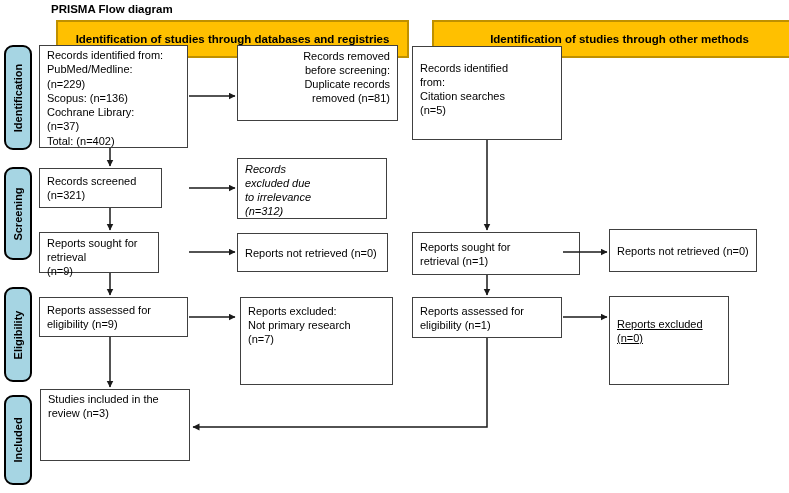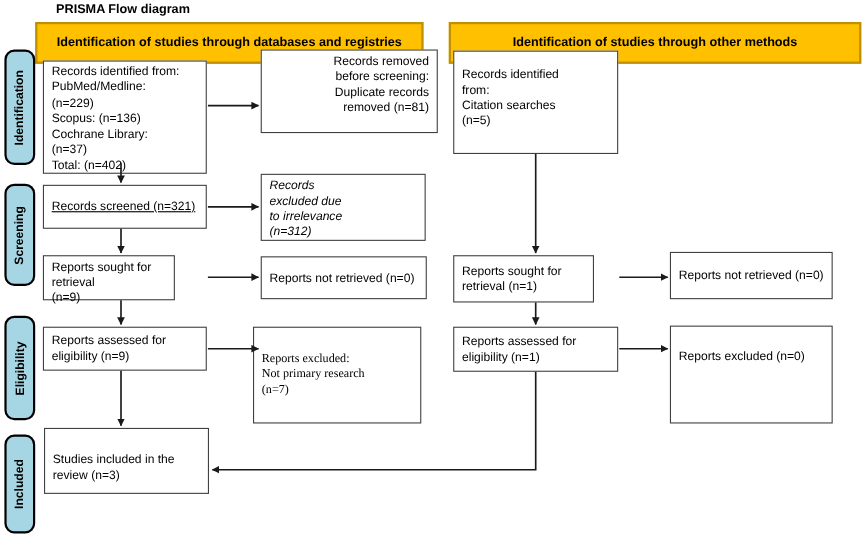--- a/index.html
+++ b/index.html
@@ -7,21 +7,21 @@
     position:relative;width:789px;height:493px;background:var(--bg,#fff);
     font-family:"Liberation Sans", sans-serif;color:#000;overflow:hidden;
   }
   #title{
     position:absolute;left:22px;top:3px;font-size:11.5px;font-weight:bold;padding-left:29px;
   }
   .banner{
     position:absolute;top:20px;height:38px;box-sizing:border-box;
     background:var(--banner-fill,#FFC000);border:2px solid var(--banner-border,#BF9000);
     display:flex;align-items:center;justify-content:center;
-    font-size:11.5px;font-weight:bold;white-space:nowrap;
+    font-size:11.5px;font-weight:bold;white-space:nowrap;margin-left:24px;
   }
   #banner-databases{left:32px;width:353px;}
   #banner-other{left:408px;width:375px;text-align:right;}
   .stage{
     position:absolute;left:4px;width:28px;box-sizing:border-box;
     background:var(--stage-fill,#A6D5E3);border:2.5px solid #000;border-radius:9px;
     display:flex;align-items:center;justify-content:center;
   }
   .stage span{
     transform:rotate(-90deg);white-space:nowrap;
@@ -32,37 +32,37 @@
   #stage-eligibility{top:287px;height:95px;}
   #stage-included{top:395px;height:90px;}
   .fbox{
     position:absolute;box-sizing:border-box;background:#fff;
     border:1.5px solid var(--box-border,#404040);
     font-size:11px;line-height:14px;white-space:pre-line;
     padding:3px 7px;
   }
   .vcenter{display:flex;align-items:center;}
   
-  #box-db-identified{left:39px;top:55px;width:149px;height:103px;line-height:14.3px;padding-top:2px;}
-  #box-screened{left:39px;top:168px;width:149px;height:40px;text-decoration:underline;}
+  #box-db-identified{left:39px;top:45px;width:149px;height:103px;line-height:14.3px;padding-top:2px;}
+  #box-screened{left:39px;top:168px;width:123px;height:40px;}
   #box-db-sought{left:39px;top:232px;width:120px;height:41px;}
   #box-db-assessed{left:39px;top:297px;width:149px;height:40px;padding-top:5px;}
-  #box-included{left:40px;top:389px;width:150px;height:60px;padding-top:21px;}
+  #box-included{left:40px;top:389px;width:150px;height:72px;padding-top:2px;}
   
   #box-removed{left:237px;top:45px;width:161px;height:76px;text-align:right;}
   #box-excluded-irrelevance{left:237px;top:158px;width:150px;height:61px;font-style:italic;}
   #box-db-not-retrieved{left:237px;top:233px;width:151px;height:39px;}
-  #box-db-excluded{left:230px;top:297px;width:153px;height:88px;padding-top:21px;font-family:Liberation Serif, serif;}
+  #box-db-excluded{left:240px;top:297px;width:153px;height:88px;padding-top:6px;}
   
   #box-other-identified{left:412px;top:46px;width:150px;height:94px;padding-top:14px;}
-  #box-other-sought{left:412px;top:232px;width:128px;height:43px;}
+  #box-other-sought{left:412px;top:232px;width:168px;height:43px;}
   #box-other-assessed{left:412px;top:297px;width:150px;height:41px;}
   
   #box-other-not-retrieved{left:609px;top:229px;width:148px;height:43px;}
-  #box-other-excluded{left:609px;top:296px;width:148px;height:89px;padding-top:20px;}
+  #box-other-excluded{left:609px;top:296px;width:120px;height:89px;padding-top:20px;text-decoration:underline;}
   #arrow-layer{position:absolute;left:0;top:0;width:789px;height:493px;pointer-events:none;}
   #arrow-layer line,#arrow-layer polyline{stroke:var(--arrow-color,#1a1a1a);stroke-width:1.5;fill:none;}
 </style>
 </head>
 <body>
 
 <div id="page" style="--banner-fill: #FFC000; --banner-border: #BF9000; --stage-fill: #A6D5E3; --box-border: #404040; --arrow-color: #1A1A1A; --bg: #FFFFFF;">
 
   <div id="title">PRISMA Flow diagram</div>
 

